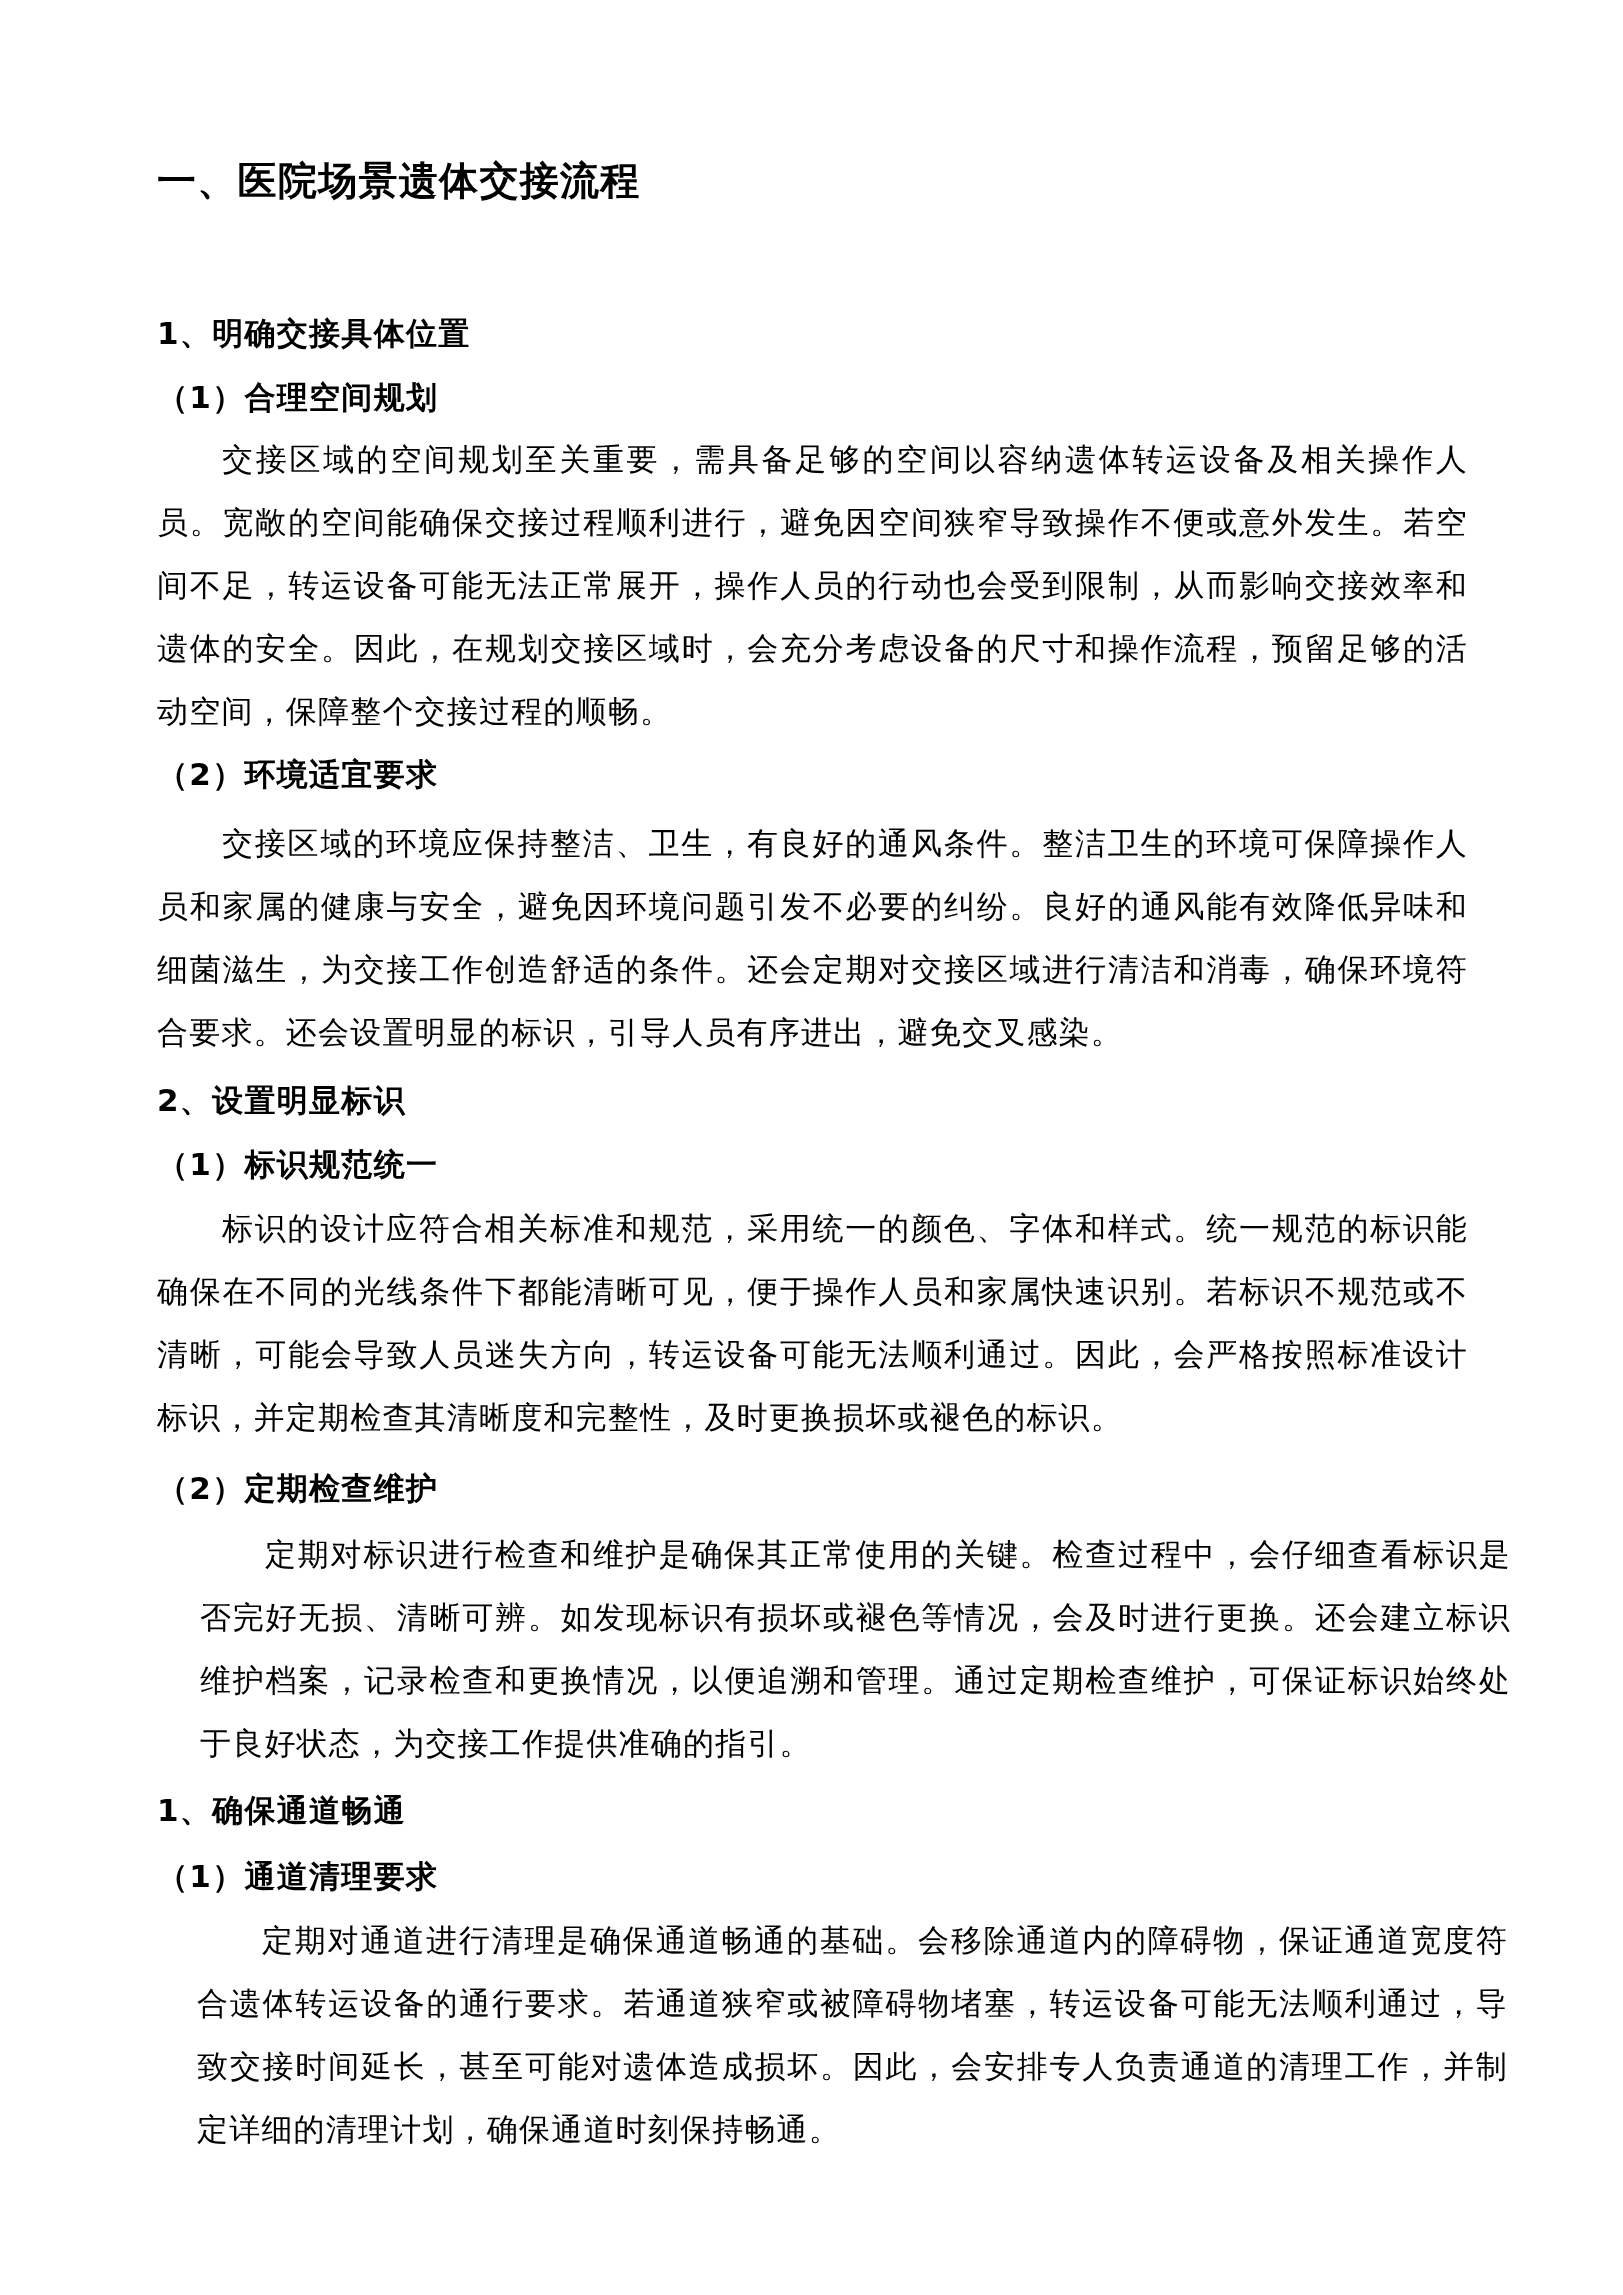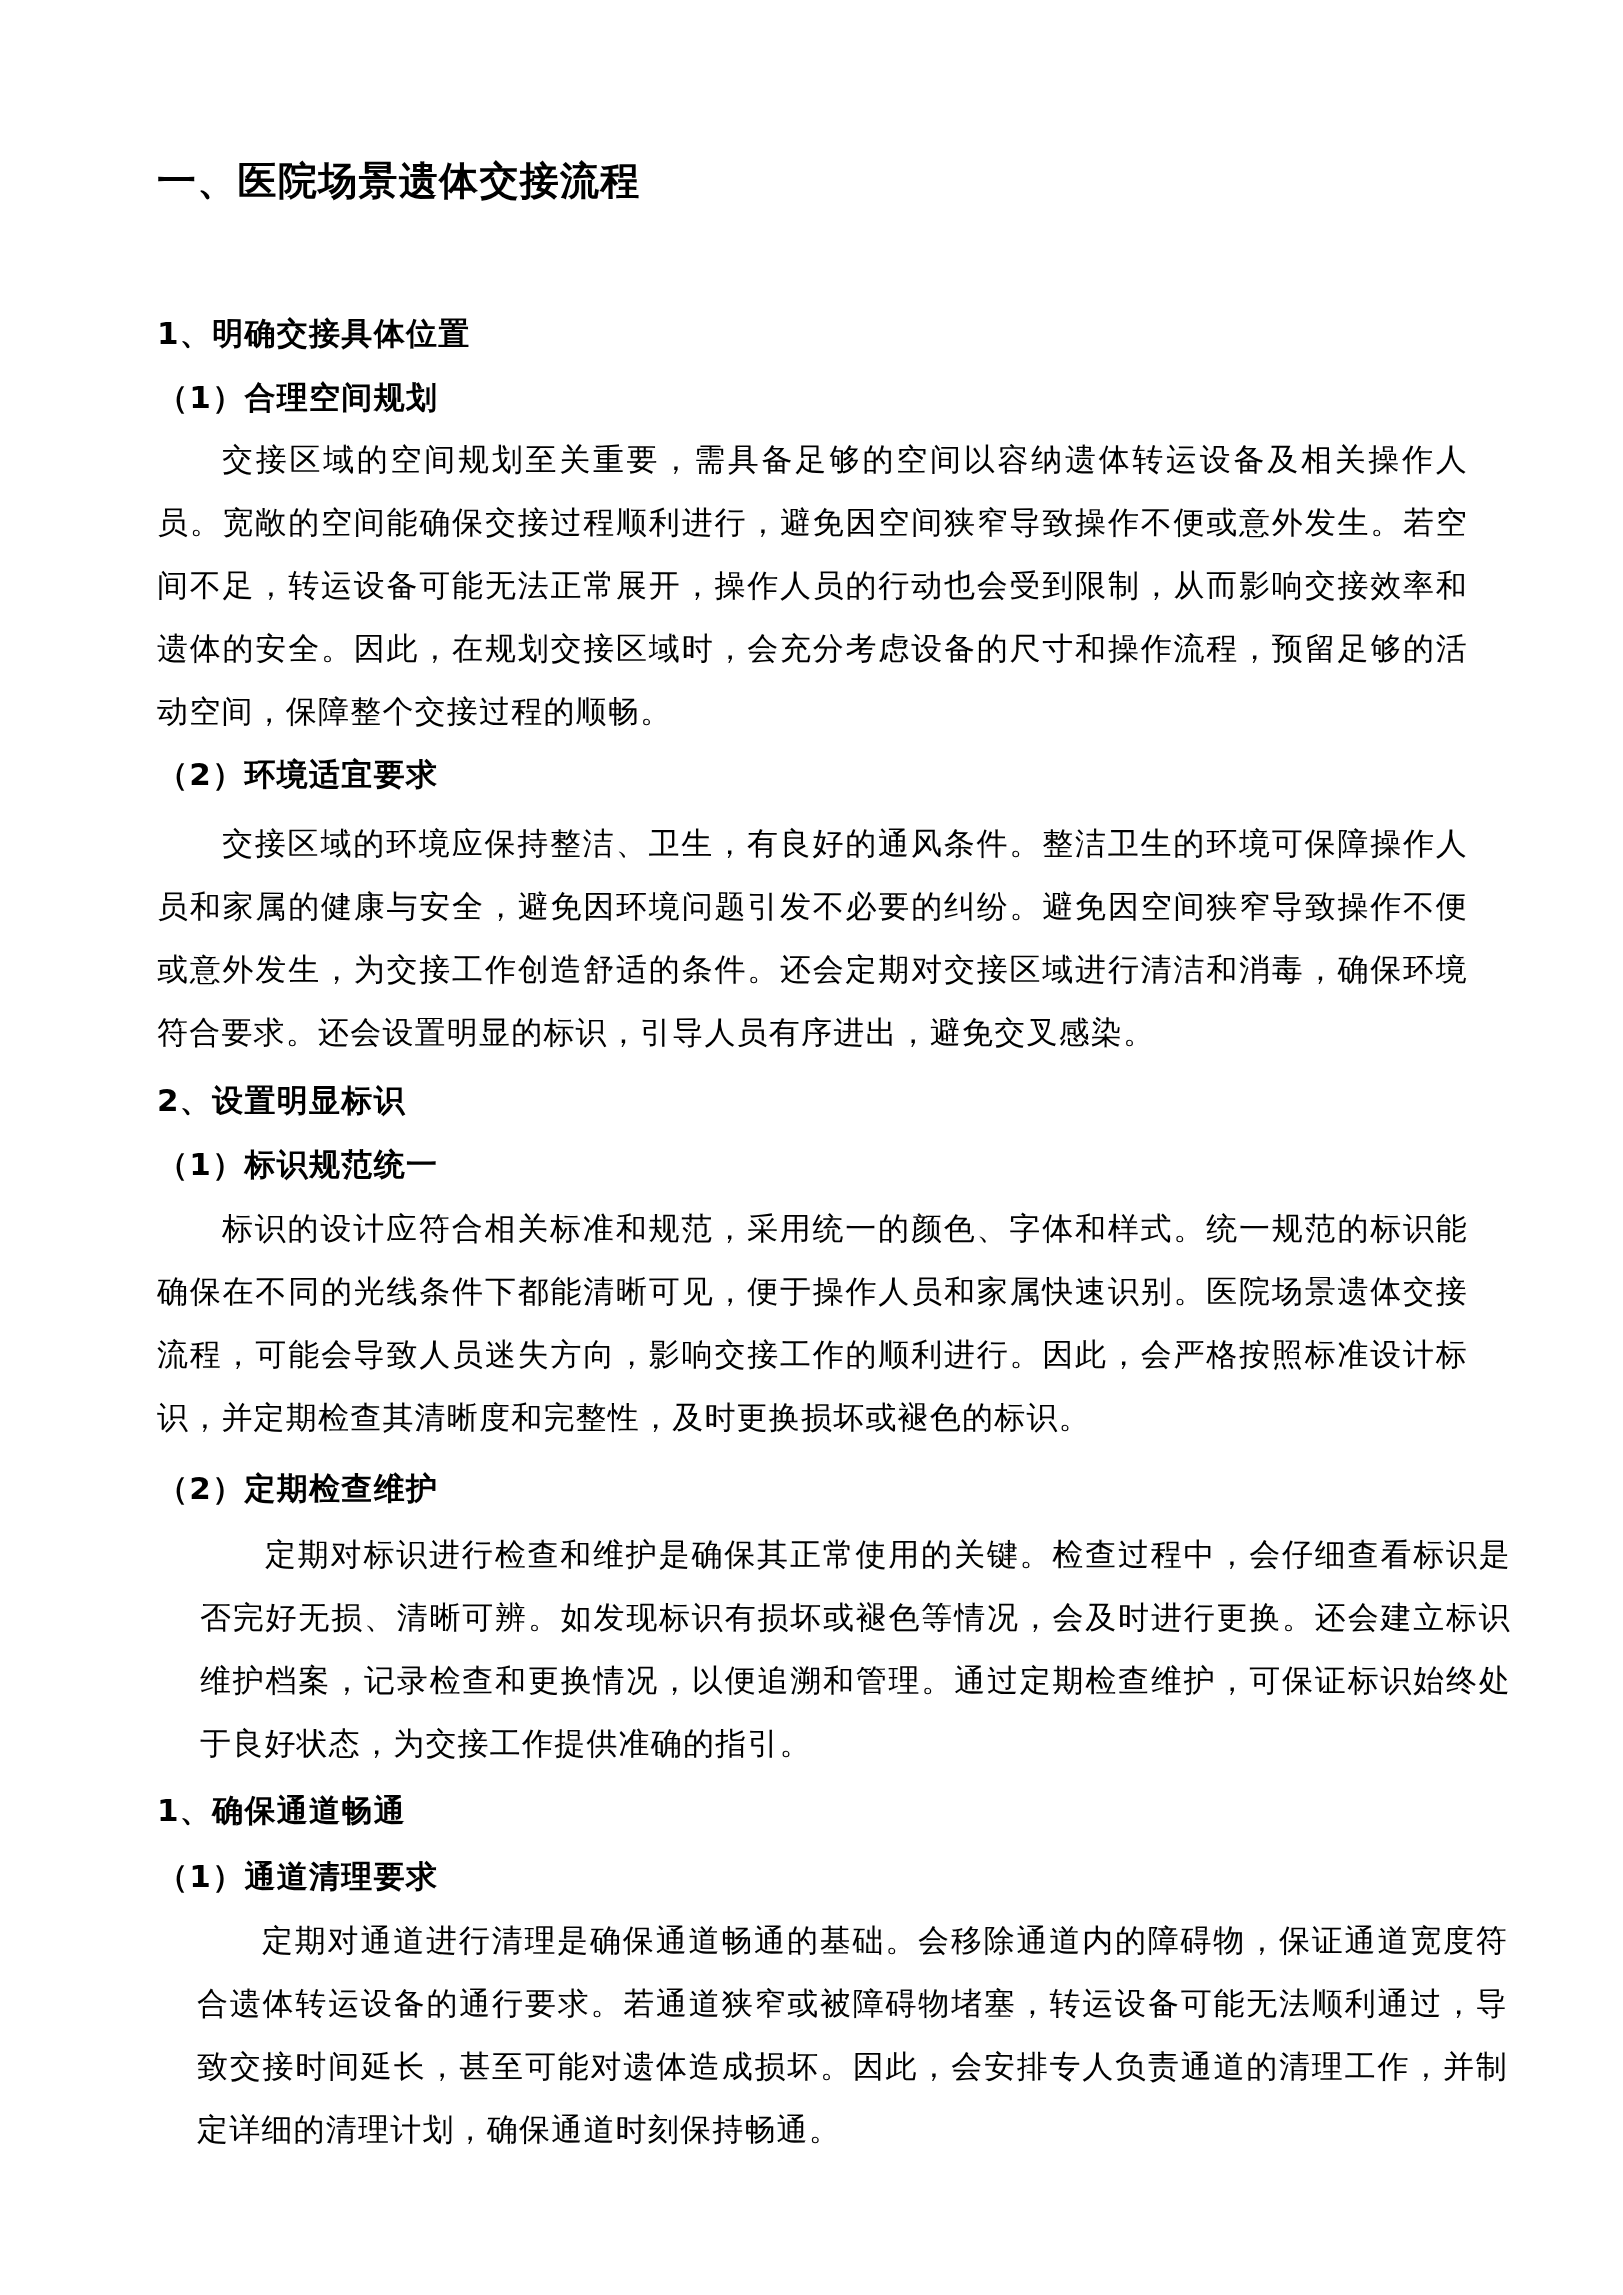--- a/index.html
+++ b/index.html
@@ -64,26 +64,26 @@
 
   <h1 class="blk h1" style="top:153px;">一、医院场景遗体交接流程</h1>
 
 
   <h3 class="blk h3" style="top:302px;">1、明确交接具体位置</h3>
 
   <h4 class="blk h4" style="top:366px;">（1）合理空间规划</h4>
   <p class="blk p" style="top:428px;">交接区域的空间规划至关重要，需具备足够的空间以容纳遗体转运设备及相关操作人员。宽敞的空间能确保交接过程顺利进行，避免因空间狭窄导致操作不便或意外发生。若空间不足，转运设备可能无法正常展开，操作人员的行动也会受到限制，从而影响交接效率和遗体的安全。因此，在规划交接区域时，会充分考虑设备的尺寸和操作流程，预留足够的活动空间，保障整个交接过程的顺畅。</p>
 
   <h4 class="blk h4" style="top:743px;">（2）环境适宜要求</h4>
-  <p class="blk p" style="top:812px;">交接区域的环境应保持整洁、卫生，有良好的通风条件。整洁卫生的环境可保障操作人员和家属的健康与安全，避免因环境问题引发不必要的纠纷。避免因空间狭窄导致操作不便或意外发生，为交接工作创造舒适的条件。还会定期对交接区域进行清洁和消毒，确保环境符合要求。还会设置明显的标识，引导人员有序进出，避免交叉感染。</p>
+  <p class="blk p" style="top:812px;">交接区域的环境应保持整洁、卫生，有良好的通风条件。整洁卫生的环境可保障操作人员和家属的健康与安全，避免因环境问题引发不必要的纠纷。良好的通风能有效降低异味和细菌滋生，为交接工作创造舒适的条件。还会定期对交接区域进行清洁和消毒，确保环境符合要求。还会设置明显的标识，引导人员有序进出，避免交叉感染。</p>
 
   <h3 class="blk h3" style="top:1069px;">2、设置明显标识</h3>
 
   <h4 class="blk h4" style="top:1133px;">（1）标识规范统一</h4>
-  <p class="blk p" style="top:1197px;">标识的设计应符合相关标准和规范，采用统一的颜色、字体和样式。统一规范的标识能确保在不同的光线条件下都能清晰可见，便于操作人员和家属快速识别。医院场景遗体交接流程，可能会导致人员迷失方向，影响交接工作的顺利进行。因此，会严格按照标准设计标识，并定期检查其清晰度和完整性，及时更换损坏或褪色的标识。</p>
+  <p class="blk p" style="top:1197px;">标识的设计应符合相关标准和规范，采用统一的颜色、字体和样式。统一规范的标识能确保在不同的光线条件下都能清晰可见，便于操作人员和家属快速识别。若标识不规范或不清晰，可能会导致人员迷失方向，转运设备可能无法顺利通过。因此，会严格按照标准设计标识，并定期检查其清晰度和完整性，及时更换损坏或褪色的标识。</p>
 
   <h4 class="blk h4" style="top:1457px;">（2）定期检查维护</h4>
   <p class="blk p" style="top:1523px;margin-left:43px;">定期对标识进行检查和维护是确保其正常使用的关键。检查过程中，会仔细查看标识是否完好无损、清晰可辨。如发现标识有损坏或褪色等情况，会及时进行更换。还会建立标识维护档案，记录检查和更换情况，以便追溯和管理。通过定期检查维护，可保证标识始终处于良好状态，为交接工作提供准确的指引。</p>
 
   <h3 class="blk h3" style="top:1779px;">1、确保通道畅通</h3>
 
   <h4 class="blk h4" style="top:1845px;">（1）通道清理要求</h4>
   <p class="blk p" style="top:1909px;margin-left:40px;">定期对通道进行清理是确保通道畅通的基础。会移除通道内的障碍物，保证通道宽度符合遗体转运设备的通行要求。若通道狭窄或被障碍物堵塞，转运设备可能无法顺利通过，导致交接时间延长，甚至可能对遗体造成损坏。因此，会安排专人负责通道的清理工作，并制定详细的清理计划，确保通道时刻保持畅通。</p>
 
 </div>

